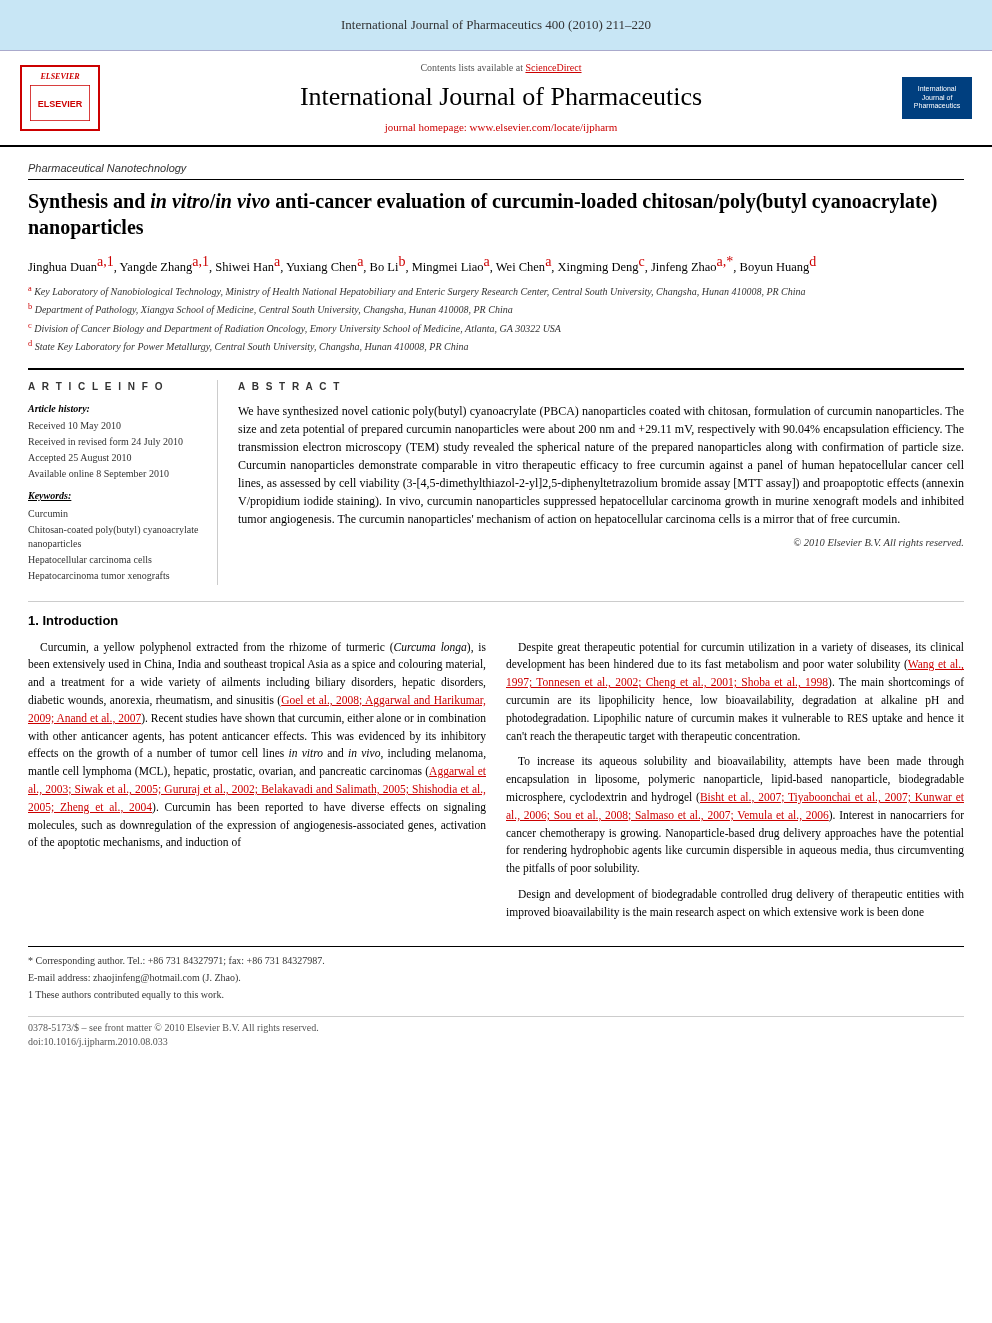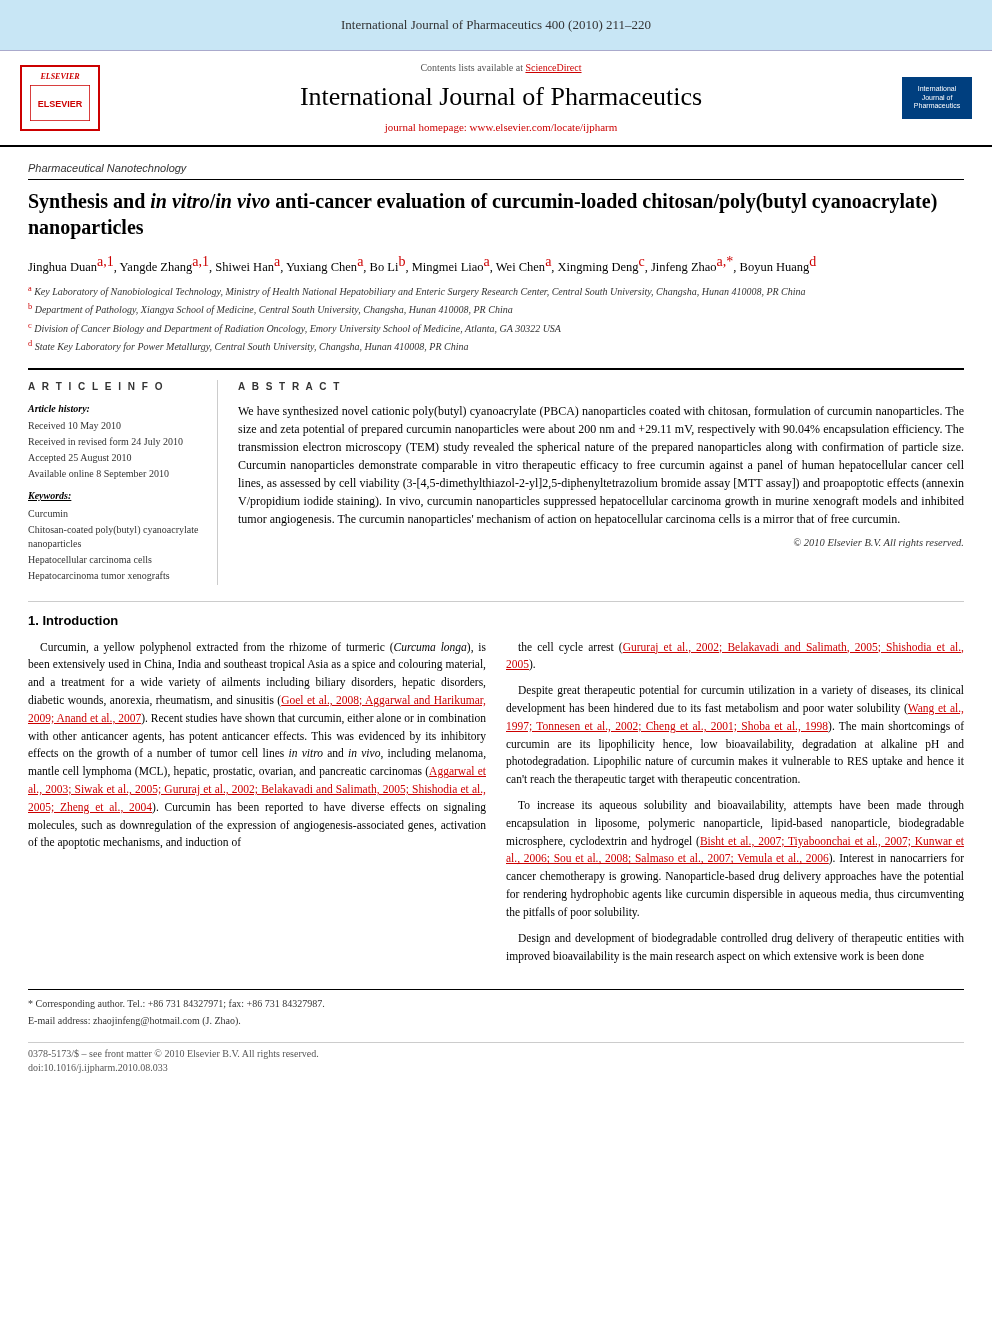--- a/index.html
+++ b/index.html
@@ -338,32 +338,32 @@
   <div class="intro-section">
     <div class="intro-heading">1.   Introduction</div>
     <div class="two-col-body">
       <div class="body-left">
         <div class="body-text">
           <p>Curcumin, a yellow polyphenol extracted from the rhizome of turmeric (<em>Curcuma longa</em>), is been extensively used in China, India and southeast tropical Asia as a spice and colouring material, and a treatment for a wide variety of ailments including biliary disorders, hepatic disorders, diabetic wounds, anorexia, rheumatism, and sinusitis (<span class="ref-link">Goel et al., 2008; Aggarwal and Harikumar, 2009; Anand et al., 2007</span>). Recent studies have shown that curcumin, either alone or in combination with other anticancer agents, has potent anticancer effects. This was evidenced by its inhibitory effects on the growth of a number of tumor cell lines <em>in vitro</em> and <em>in vivo</em>, including melanoma, mantle cell lymphoma (MCL), hepatic, prostatic, ovarian, and pancreatic carcinomas (<span class="ref-link">Aggarwal et al., 2003; Siwak et al., 2005; Gururaj et al., 2002; Belakavadi and Salimath, 2005; Shishodia et al., 2005; Zheng et al., 2004</span>). Curcumin has been reported to have diverse effects on signaling molecules, such as downregulation of the expression of angiogenesis-associated genes, activation of the apoptotic mechanisms, and induction of</p>
         </div>
       </div>
       <div class="body-right">
         <div class="body-text">
-          <p>the cell cycle arrest (<span class="ref-link">Gururaj et al., 2002; Belakavadi and Salimath, 2005; Shishodia et al., 2005</span>).</p>
           <p>Despite great therapeutic potential for curcumin utilization in a variety of diseases, its clinical development has been hindered due to its fast metabolism and poor water solubility (<span class="ref-link">Wang et al., 1997; Tonnesen et al., 2002; Cheng et al., 2001; Shoba et al., 1998</span>). The main shortcomings of curcumin are its lipophilicity hence, low bioavailability, degradation at alkaline pH and photodegradation. Lipophilic nature of curcumin makes it vulnerable to RES uptake and hence it can't reach the therapeutic target with therapeutic concentration.</p>
           <p>To increase its aqueous solubility and bioavailability, attempts have been made through encapsulation in liposome, polymeric nanoparticle, lipid-based nanoparticle, biodegradable microsphere, cyclodextrin and hydrogel (<span class="ref-link">Bisht et al., 2007; Tiyaboonchai et al., 2007; Kunwar et al., 2006; Sou et al., 2008; Salmaso et al., 2007; Vemula et al., 2006</span>). Interest in nanocarriers for cancer chemotherapy is growing. Nanoparticle-based drug delivery approaches have the potential for rendering hydrophobic agents like curcumin dispersible in aqueous media, thus circumventing the pitfalls of poor solubility.</p>
           <p>Design and development of biodegradable controlled drug delivery of therapeutic entities with improved bioavailability is the main research aspect on which extensive work is been done</p>
         </div>
       </div>
     </div>
   </div>
 
   <div class="footer-notes">
     <div class="fn-item">* Corresponding author. Tel.: +86 731 84327971; fax: +86 731 84327987.</div>
     <div class="fn-item">E-mail address: zhaojinfeng@hotmail.com (J. Zhao).</div>
+    <div class="fn-item">1 These authors contributed equally to this work.</div>
   </div>
 
   <div class="footer-bar">
     <div>0378-5173/$ – see front matter © 2010 Elsevier B.V. All rights reserved.</div>
     <div>doi:10.1016/j.ijpharm.2010.08.033</div>
   </div>
 
 </div>
 
 </body></html>

